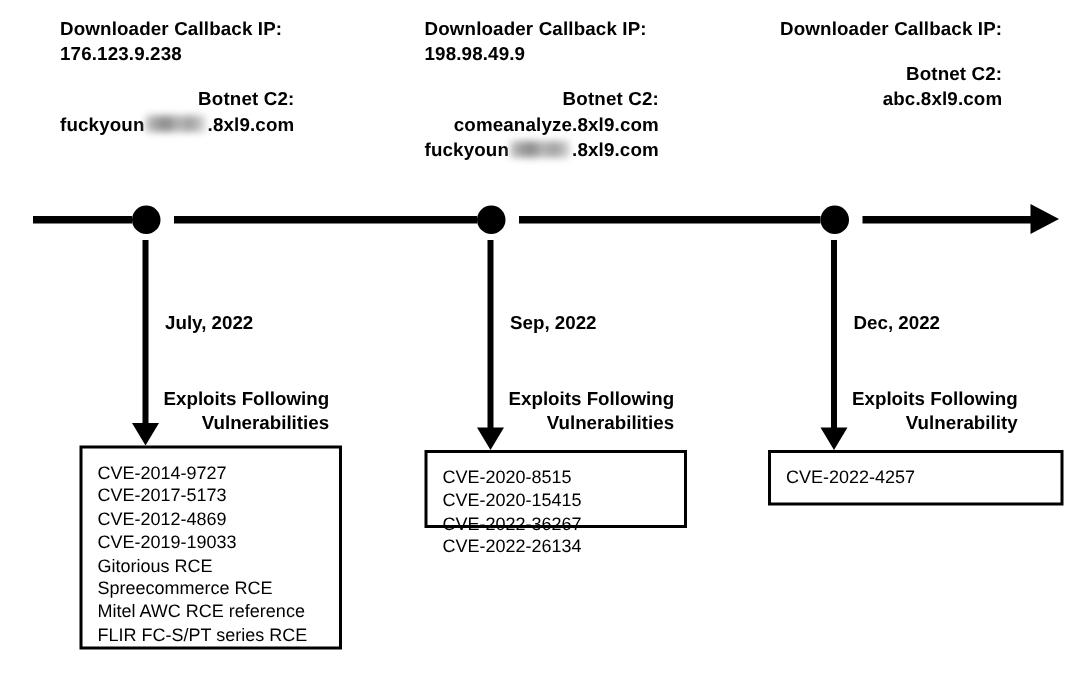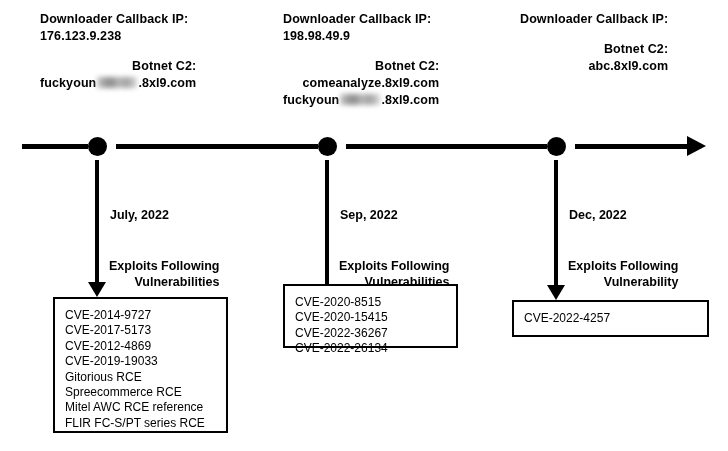--- a/index.html
+++ b/index.html
@@ -204,21 +204,21 @@
     <div class="cve-item">CVE-2014-9727</div>
     <div class="cve-item">CVE-2017-5173</div>
     <div class="cve-item">CVE-2012-4869</div>
     <div class="cve-item">CVE-2019-19033</div>
     <div class="cve-item">Gitorious RCE</div>
     <div class="cve-item">Spreecommerce RCE</div>
     <div class="cve-item">Mitel AWC RCE reference</div>
     <div class="cve-item">FLIR FC-S/PT series RCE</div>
   </div>
 
-  <div class="cve-box" style="left:283px; top:284px; width:175px; height:64px;">
+  <div class="cve-box" style="left:283px; top:300px; width:175px; height:52px;">
     <div class="cve-item">CVE-2020-8515</div>
     <div class="cve-item">CVE-2020-15415</div>
     <div class="cve-item">CVE-2022-36267</div>
     <div class="cve-item">CVE-2022-26134</div>
   </div>
 
   <div class="cve-box" style="left:512px; top:300px; width:197px; height:37px;">
     <div class="cve-item">CVE-2022-4257</div>
   </div>
 

